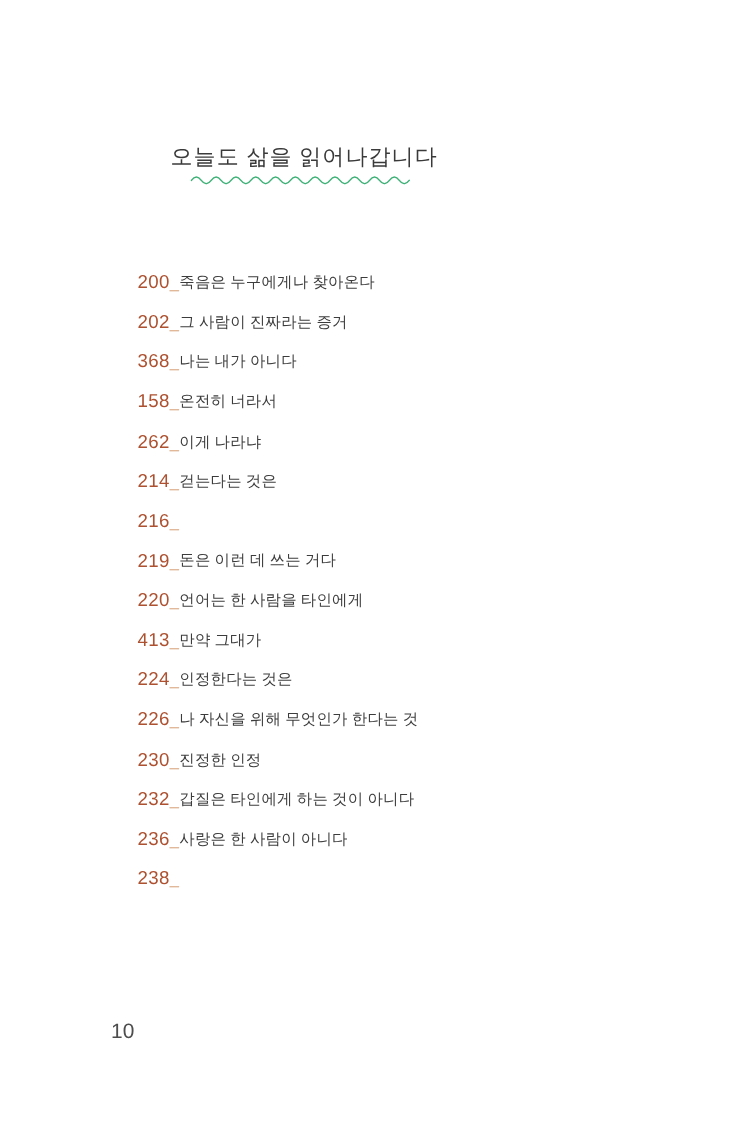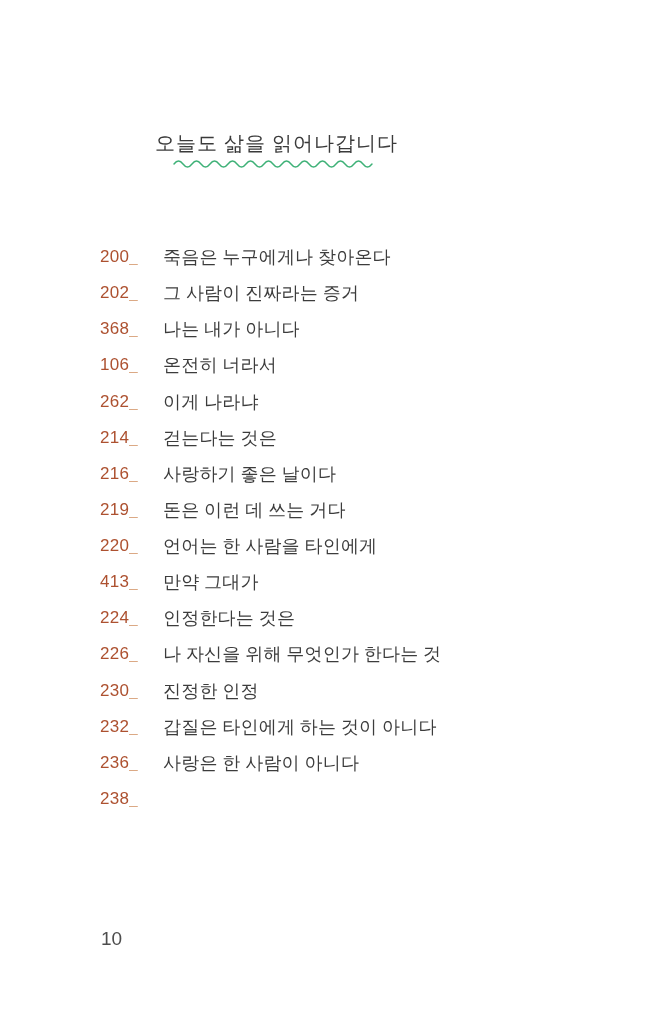--- a/index.html
+++ b/index.html
@@ -41,36 +41,37 @@
     left: 100px;
     right: 50px;
     list-style: none;
     margin: 0;
     padding: 0;
   }
   .toc-row {
     height: 36.13px;
     display: flex;
     align-items: center;
+    text-align: right;
   }
   .toc-num {
     width: 63px;
     flex: 0 0 63px;
     font-family: "Liberation Sans", "DejaVu Sans", sans-serif;
     font-size: 17px;
     color: #ad5130;
     letter-spacing: 0.3px;
   }
   .toc-suffix {
     color: #d9a57e;
     font-size: 15px;
     font-family: "Liberation Sans", "DejaVu Sans", sans-serif;
   }
   .toc-title {
-    font-size: 18px;
+    font-size: 14px;
     color: #3c3c3c;
     letter-spacing: 0.2px;
     white-space: nowrap;
   }
   .folio {
     position: absolute;
     left: 101px;
     top: 928px;
     font-family: "Liberation Sans", "DejaVu Sans", sans-serif;
     font-size: 19px;
@@ -96,34 +97,33 @@
     </li>
       <li class="toc-row">
       <span class="toc-num"><span>202</span><span class="toc-suffix">_</span></span>
       <span class="toc-title">그 사람이 진짜라는 증거</span>
     </li>
       <li class="toc-row">
       <span class="toc-num"><span>368</span><span class="toc-suffix">_</span></span>
       <span class="toc-title">나는 내가 아니다</span>
     </li>
       <li class="toc-row">
-      <span class="toc-num"><span>106</span><span class="toc-suffix">_</span></span>
+      <span class="toc-num"><span>158</span><span class="toc-suffix">_</span></span>
       <span class="toc-title">온전히 너라서</span>
     </li>
       <li class="toc-row">
       <span class="toc-num"><span>262</span><span class="toc-suffix">_</span></span>
       <span class="toc-title">이게 나라냐</span>
     </li>
       <li class="toc-row">
       <span class="toc-num"><span>214</span><span class="toc-suffix">_</span></span>
       <span class="toc-title">걷는다는 것은</span>
     </li>
       <li class="toc-row">
       <span class="toc-num"><span>216</span><span class="toc-suffix">_</span></span>
-      <span class="toc-title">사랑하기 좋은 날이다</span>
     </li>
       <li class="toc-row">
       <span class="toc-num"><span>219</span><span class="toc-suffix">_</span></span>
       <span class="toc-title">돈은 이런 데 쓰는 거다</span>
     </li>
       <li class="toc-row">
       <span class="toc-num"><span>220</span><span class="toc-suffix">_</span></span>
       <span class="toc-title">언어는 한 사람을 타인에게</span>
     </li>
       <li class="toc-row">

